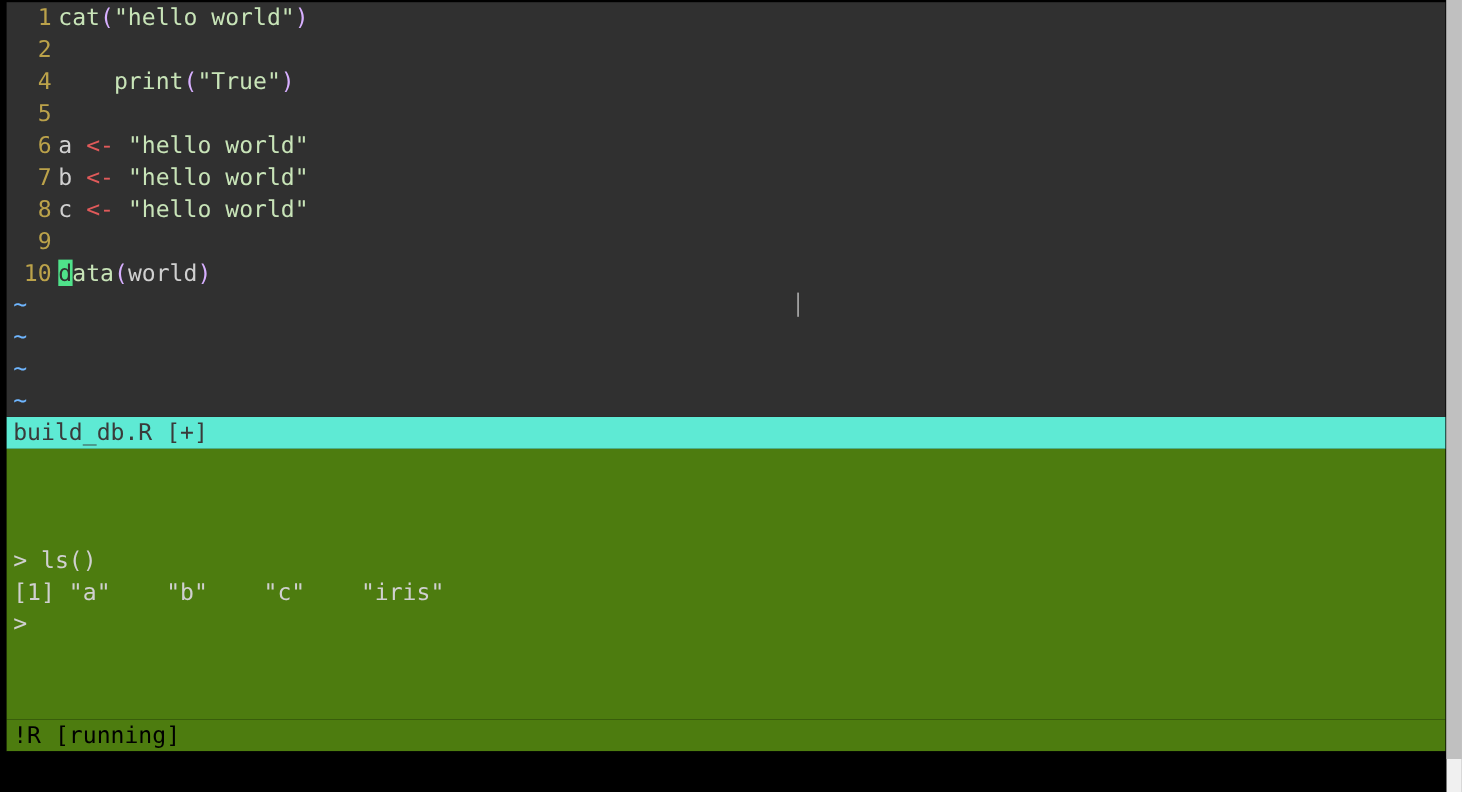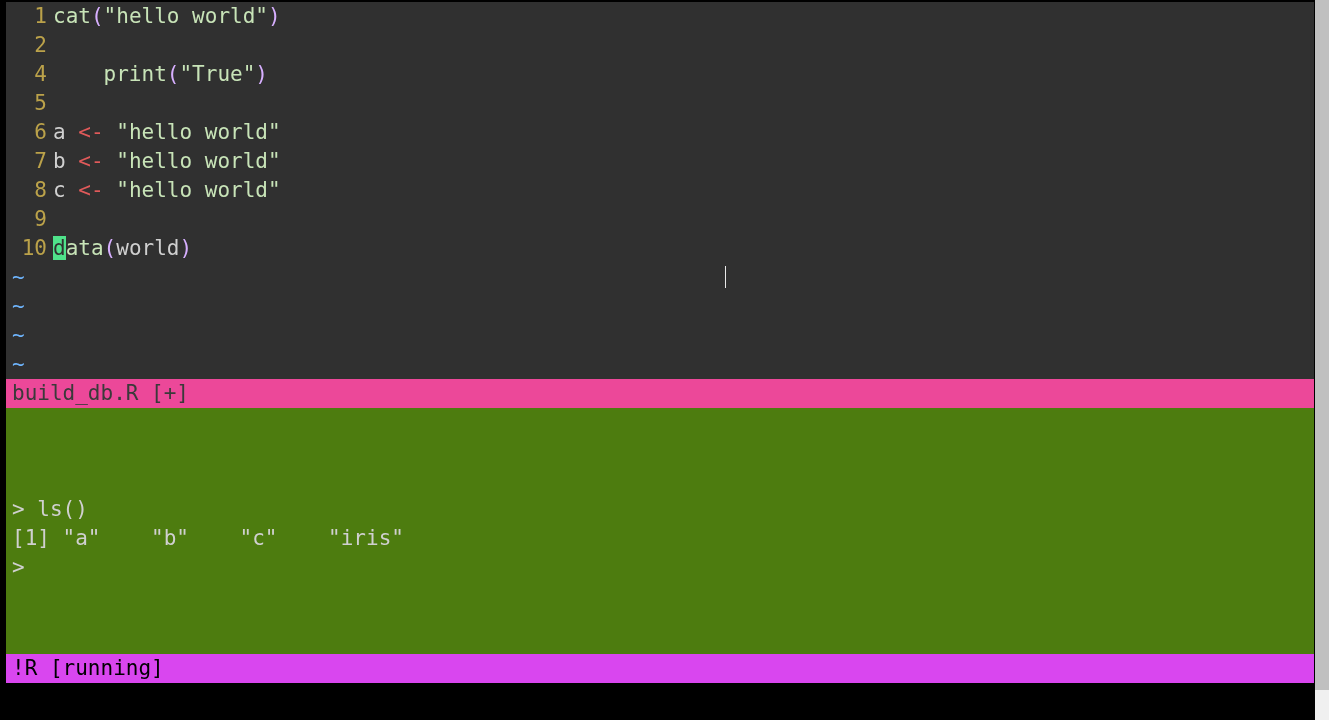--- a/index.html
+++ b/index.html
@@ -56,29 +56,29 @@
   }
   .text-caret {
     position: absolute;
     width: 1px;
     height: 22px;
     background: #e8e8e8;
   }
 
   
   .status-bar {
-    background: #ec4899;
+    background: #5eead4;
     color: #3a3a3a;
     height: 29px;
     padding-left: 6px;
     white-space: pre;
     flex: 0 0 auto;
   }
   .status-bar.bottom {
-    background: #d946ef;
+    background: #4d7c0f;
     color: #000;
     padding-left: 6px;
   }
 
   
   .terminal {
     background: #4d7c0f;
     color: #d0d0d0;
     flex: 1 1 auto;
     padding-left: 6px;

